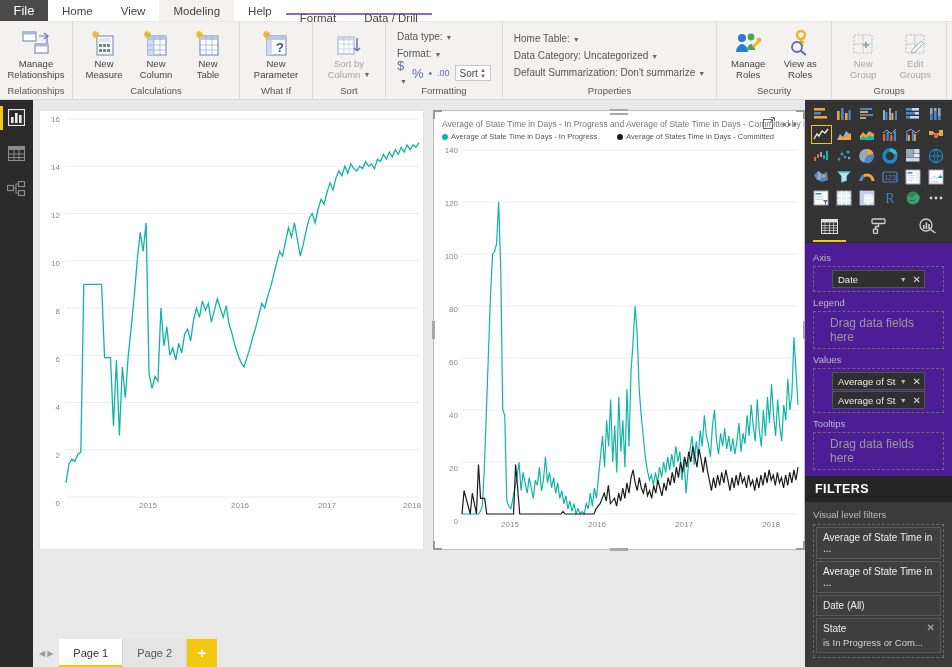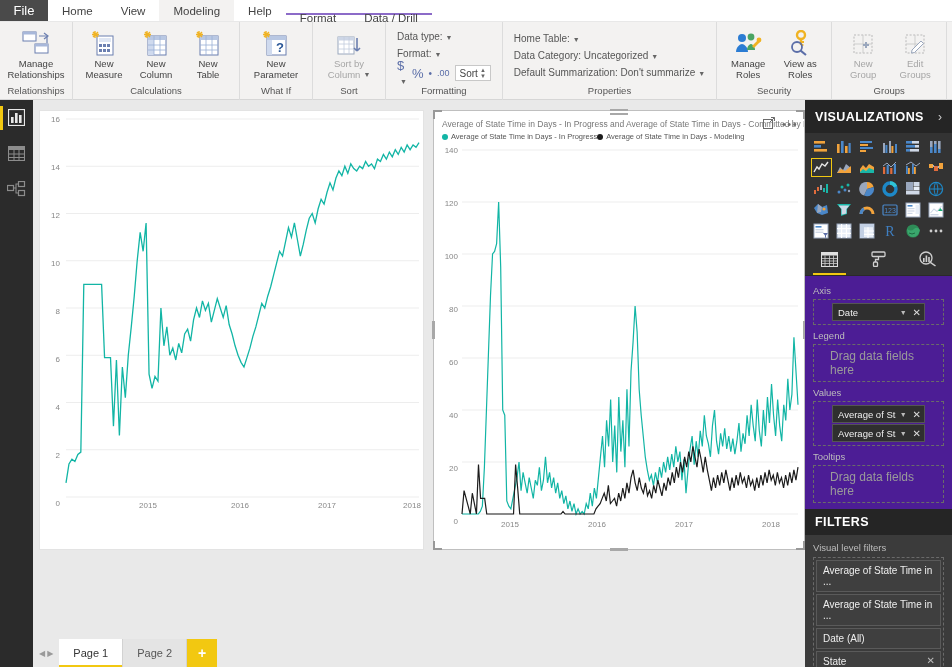--- a/index.html
+++ b/index.html
@@ -65,21 +65,21 @@
   
   .canvas { position:absolute; left:33px; top:100px; right:147px; bottom:36px;
             background:#e9e9e9; padding:10px 12px; }
   .viscard { position:absolute; background:#fff; border:1px solid #e3e3e3; }
   #vis1 { left:6px; top:10px; width:385px; height:440px; }
   #vis2 { left:400px; top:10px; width:372px; height:440px; }
   #vis2.selected { border:1px solid #bfbfbf; }
 
   .vis-title { font-size:8.5px; color:#777; padding:8px 0 2px 8px;
                white-space:nowrap; overflow:hidden; }
-  .vis-legend { display:flex; gap:0; padding:1px 0 1px 8px; font-size:7.5px;
+  .vis-legend { display:flex; gap:20px; padding:1px 0 1px 8px; font-size:7.5px;
                 color:#555; }
   .lg { display:flex; align-items:center; gap:3px; white-space:nowrap; }
   .dot { width:6px; height:6px; border-radius:50%; display:inline-block; }
 
   .plot { position:relative; }
   .ylab { position:absolute; font-size:8px; color:#888; text-align:right;
           transform:translateY(-50%); }
   .xlab { position:absolute; font-size:8px; color:#888;
           transform:translateX(-50%); }
   .corner { position:absolute; width:9px; height:9px; border:2px solid #999; }
@@ -484,21 +484,21 @@
       </div>
 
       <div class="vis-title">Average of State Time in Days - In Progress and Average of State Time in Days - Committed by Date</div>
       <div class="vis-legend">
         <span class="lg">
           <span class="dot" style="background:#12b5a5"></span>
           <span>Average of State Time in Days - In Progress</span>
         </span>
         <span class="lg">
           <span class="dot" style="background:#1c1c1c"></span>
-          <span>Average of State Time in Days - Modeling</span>
+          <span>Average of States Time in Days - Committed</span>
         </span>
       </div>
 
       <div class="plot" style="height:390px">
         <div class="ylab" style="left:2px; top:8px;   width:22px">140</div>
         <div class="ylab" style="left:2px; top:61px;  width:22px">120</div>
         <div class="ylab" style="left:2px; top:114px; width:22px">100</div>
         <div class="ylab" style="left:2px; top:167px; width:22px">80</div>
         <div class="ylab" style="left:2px; top:220px; width:22px">60</div>
         <div class="ylab" style="left:2px; top:273px; width:22px">40</div>
@@ -524,24 +524,20 @@
 
         <div class="xlab" style="left:76px;  top:378px">2015</div>
         <div class="xlab" style="left:163px; top:378px">2016</div>
         <div class="xlab" style="left:250px; top:378px">2017</div>
         <div class="xlab" style="left:337px; top:378px">2018</div>
       </div>
     </div>
   </div>
 
   <div class="rightpane">
-    <div class="pane-head">
-      <span class="t">VISUALIZATIONS</span>
-      <span class="chev">›</span>
-    </div>
 
     <div class="vgrid" id="vgallery">
         <div class="vcell">
           <svg width="16" height="16" viewBox="0 0 16 16">
             <rect x="1" y="2" width="11" height="2.6" fill="#f2a33c"></rect>
             <rect x="1" y="6" width="7" height="2.6" fill="#4a87c9"></rect>
             <rect x="1" y="10" width="13" height="2.6" fill="#f2a33c"></rect>
           </svg>
         </div>
         <div class="vcell">

